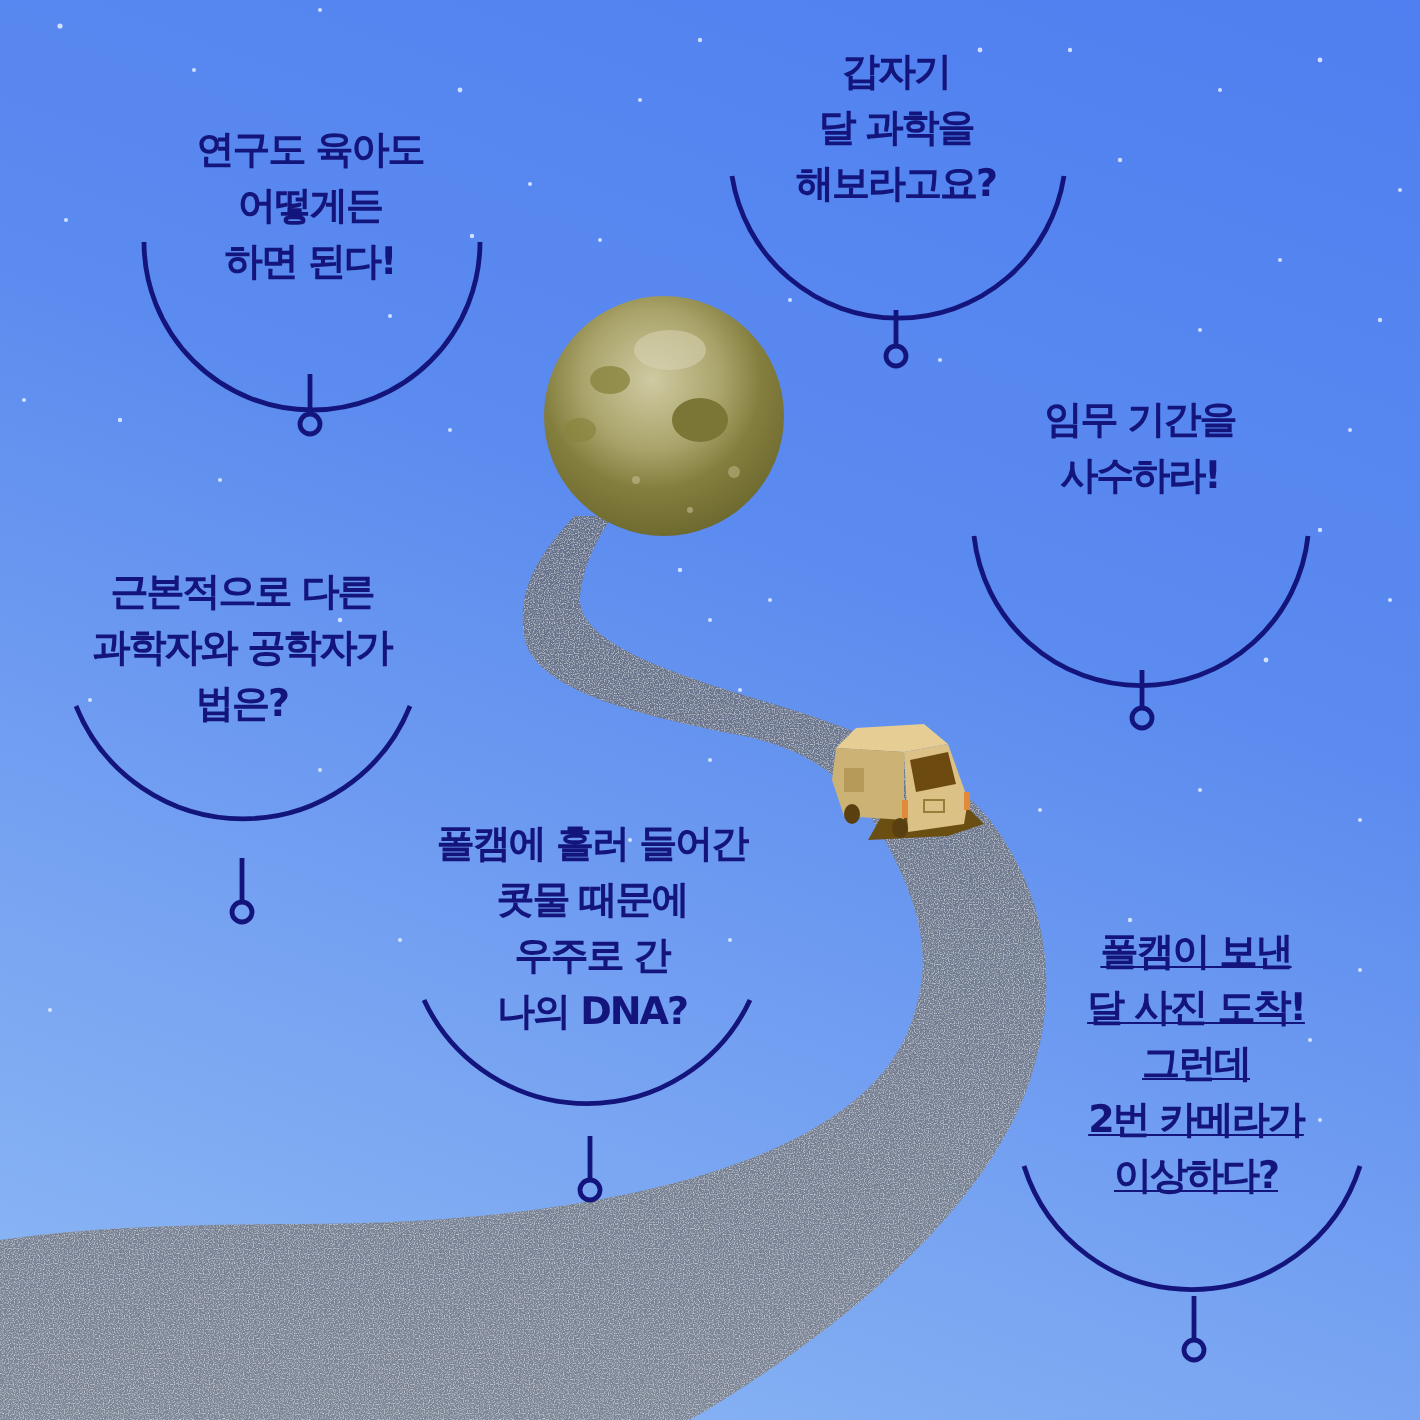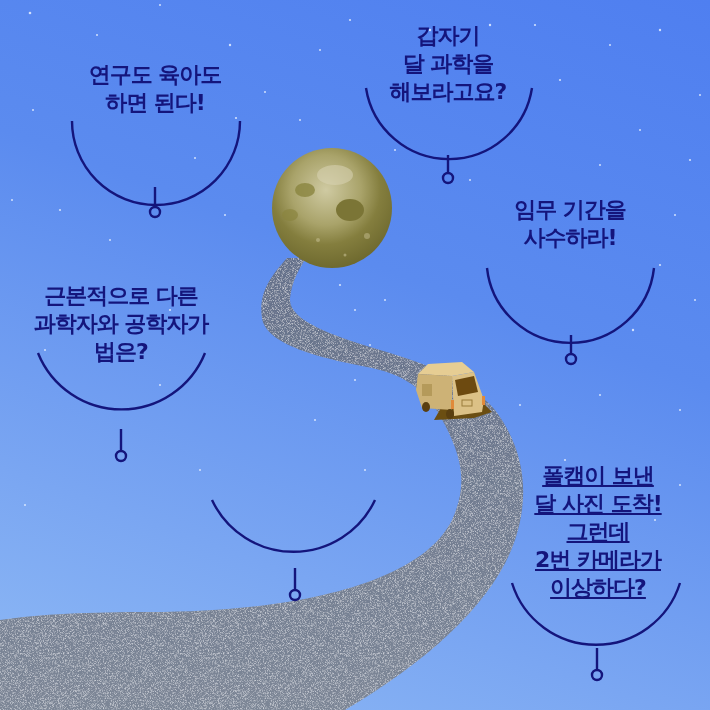--- a/index.html
+++ b/index.html
@@ -8,21 +8,21 @@
       position: relative; width: 710px; height: 710px; overflow: hidden;
       background: linear-gradient(200deg, #4f7ff0 0%, #5b8bef 40%, #7aa6f2 75%, #8fbaf5 100%);
     }
     svg.art { position: absolute; left: 0; top: 0; width: 710px; height: 710px; }
     .bubble {
       position: absolute;
       text-align: center;
       color: #14157c;
       font-family: "DejaVu Sans", sans-serif;
       font-weight: bold;
-      font-size: 22px;
+      font-size: 19px;
       line-height: 28px;
       letter-spacing: -1px;
       white-space: nowrap;
     }
     .bubble .line { display: block; }
   </style>
 </head>
 <body>
 
 <div class="scene">
@@ -172,40 +172,47 @@
       <circle cx="295" cy="595" r="5"></circle>
 
       <path d="M 512 583 A 88 88 0 0 0 680 583"></path>
       <line x1="597" y1="648" x2="597" y2="670"></line>
       <circle cx="597" cy="675" r="5"></circle>
     </g>
   </svg>
 
   <div class="bubble" style="left:80px; top:61px; width:150px;">
     <span class="line">연구도 육아도</span>
+    <span class="line">어떻게든</span>
     <span class="line">하면 된다!</span>
   </div>
 
   <div class="bubble" style="left:370px; top:22px; width:156px;">
     <span class="line">갑자기</span>
     <span class="line">달 과학을</span>
     <span class="line">해보라고요?</span>
   </div>
 
   <div class="bubble" style="left:490px; top:196px; width:160px;">
     <span class="line">임무 기간을</span>
     <span class="line">사수하라!</span>
   </div>
 
   <div class="bubble" style="left:22px; top:282px; width:198px;">
     <span class="line">근본적으로 다른</span>
     <span class="line">과학자와 공학자가</span>
     <span class="line">법은?</span>
   </div>
 
+  <div class="bubble" style="left:196px; top:408px; width:200px;">
+    <span class="line">폴캠에 흘러 들어간</span>
+    <span class="line">콧물 때문에</span>
+    <span class="line">우주로 간</span>
+    <span class="line">나의 DNA?</span>
+  </div>
 
   <div class="bubble" style="left:520px; top:462px; width:156px;text-decoration:underline;">
     <span class="line">폴캠이 보낸</span>
     <span class="line">달 사진 도착!</span>
     <span class="line">그런데</span>
     <span class="line">2번 카메라가</span>
     <span class="line">이상하다?</span>
   </div>
 </div>
 

